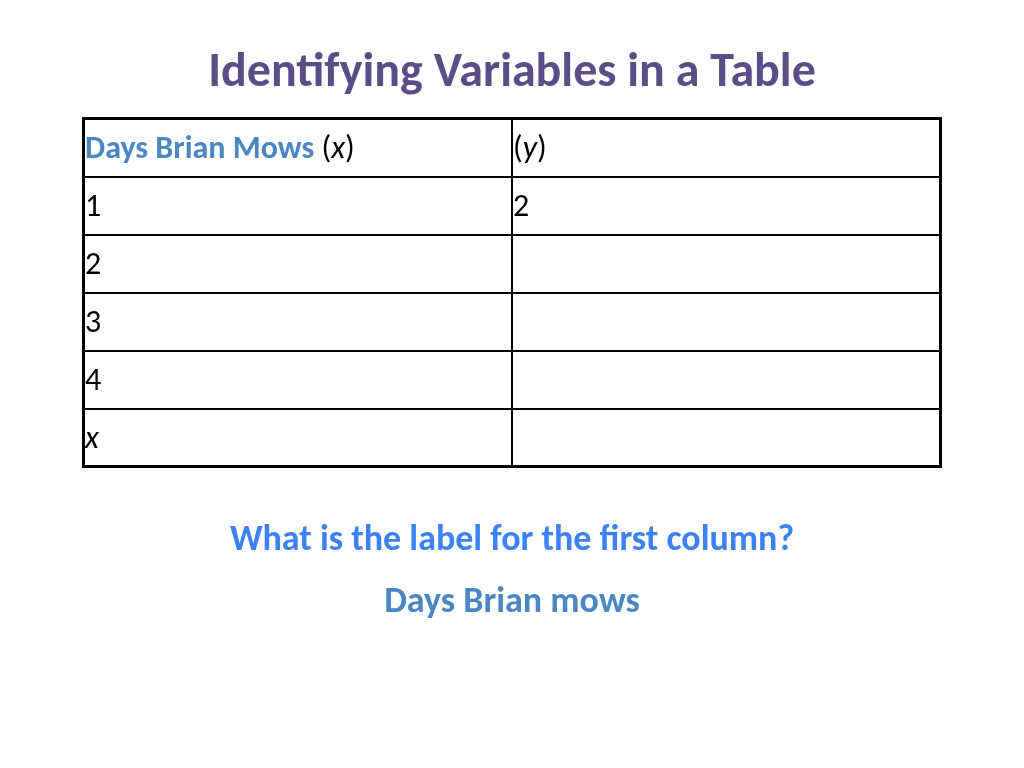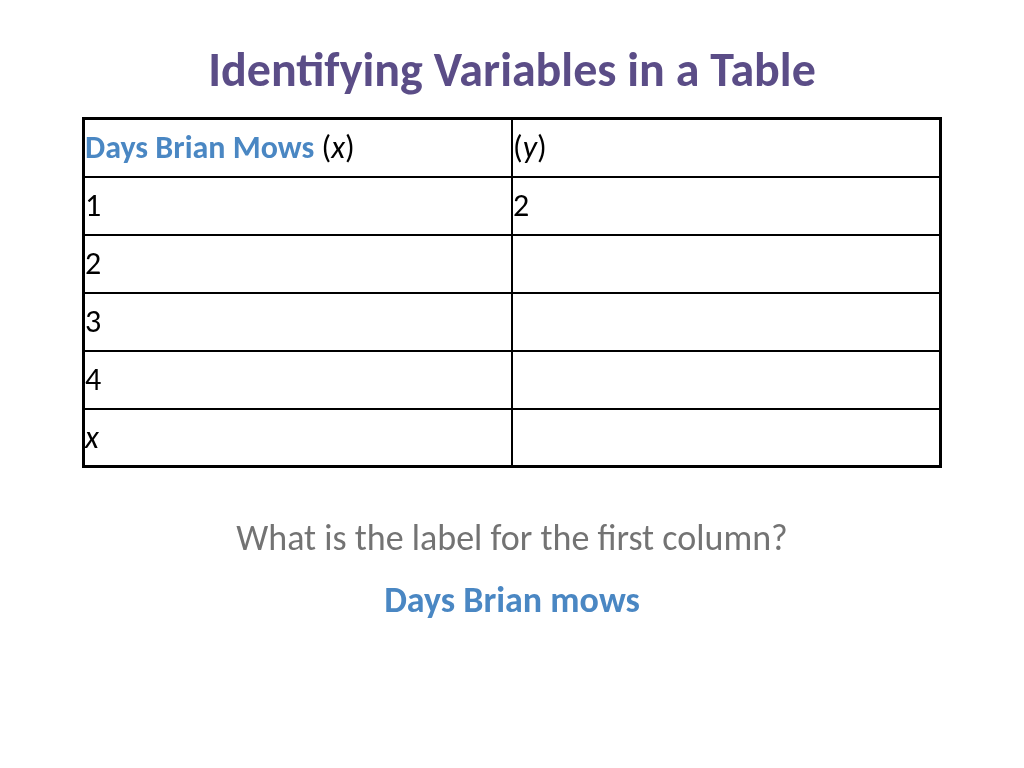--- a/index.html
+++ b/index.html
@@ -58,22 +58,22 @@
     font-size: 32px;
   }
   .hdr-var {
     color: #000;
     font-size: 32px;
   }
   .italic { font-style: italic; }
   .question {
     margin-top: 48px;
     font-size: 36px;
-    font-weight: 400;
-    color: #737373;
+    font-weight: 700;
+    color: #3b82f6;
     text-align: center;
   }
   .answer {
     margin-top: 18px;
     font-size: 36px;
     font-weight: 700;
     color: #4a87c3;
     text-align: center;
   }
 </style>

